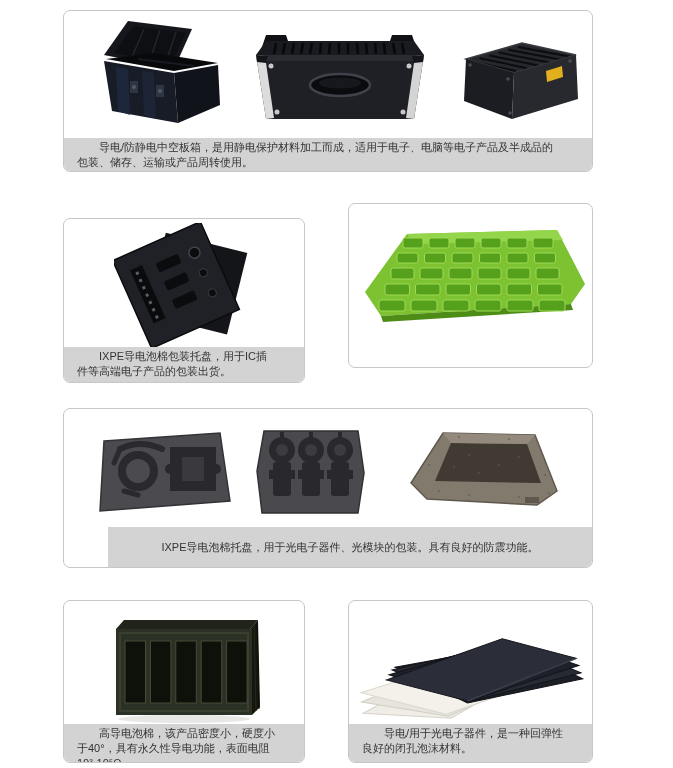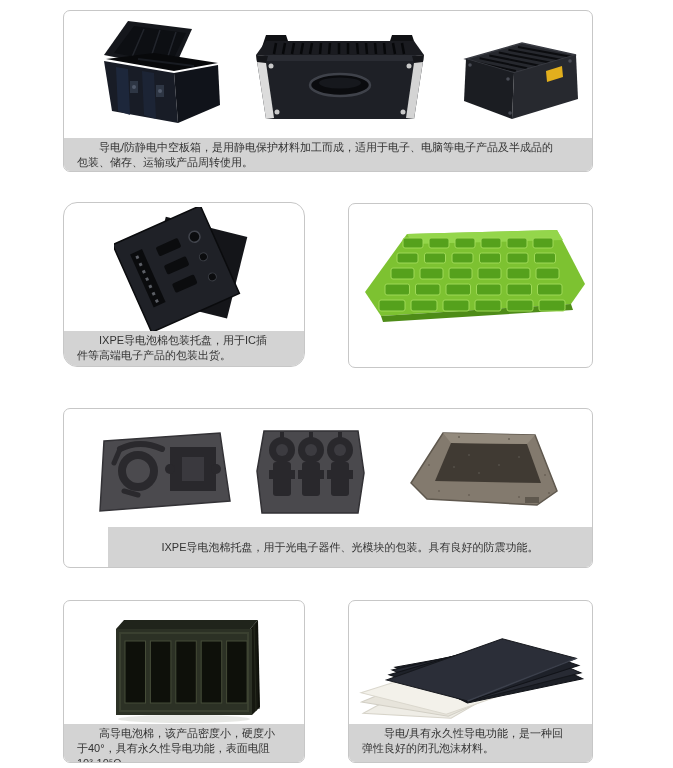--- a/index.html
+++ b/index.html
@@ -8,21 +8,21 @@
   .page { position: relative; width: 673px; height: 768px; background: #ffffff; overflow: hidden; }
 
   .card {
     position: absolute;
     background: #ffffff;
     border: 1px solid #c7c7c7;
     border-radius: 7px;
     overflow: hidden;
   }
   #card-s1  { left: 63px;  top: 10px;  width: 530px; height: 162px; }
-  #card-s2l { left: 63px;  top: 202px; width: 242px; height: 165px; border-radius: 14px; }
+  #card-s2l { left: 63px;  top: 218px; width: 242px; height: 165px; }
   #card-s2r { left: 348px; top: 203px; width: 245px; height: 165px; }
   #card-s3  { left: 63px;  top: 408px; width: 530px; height: 160px; }
   #card-s4l { left: 63px;  top: 600px; width: 242px; height: 163px; }
   #card-s4r { left: 348px; top: 600px; width: 245px; height: 163px; }
 
   .caption {
     position: absolute; left: 0; right: 0; bottom: 0;
     background: #d3d3d3; color: #333333;
     font-size: 11px; line-height: 15px;
     padding: 2px 28px 4px 13px;
@@ -297,16 +297,16 @@
         <polygon points="33,44 150,11 222,37 110,72" fill="#272a33" stroke="#14161b" stroke-width="1"></polygon>
       </g>
       <g transform="rotate(-1 130 40)">
         <polygon points="30,42 148,10 220,36 108,70" fill="#1e2129" stroke="#111318" stroke-width="1"></polygon>
       </g>
       <g transform="rotate(-5 130 40)">
         <polygon points="27,40 146,9 218,35 106,68" fill="#2b2e38" stroke="#16181d" stroke-width="1"></polygon>
         <line x1="106" y1="68" x2="218" y2="35" stroke="#3c404c" stroke-width="1.5"></line>
       </g>
     </svg>
-    <div class="caption cap-h38">导电/具有永久性导电功能，是一种回弹性良好的闭孔泡沫材料。</div>
+    <div class="caption cap-h38">导电/用于光电子器件，是一种回弹性良好的闭孔泡沫材料。</div>
   </div>
 
 </div>
 
 </body></html>

